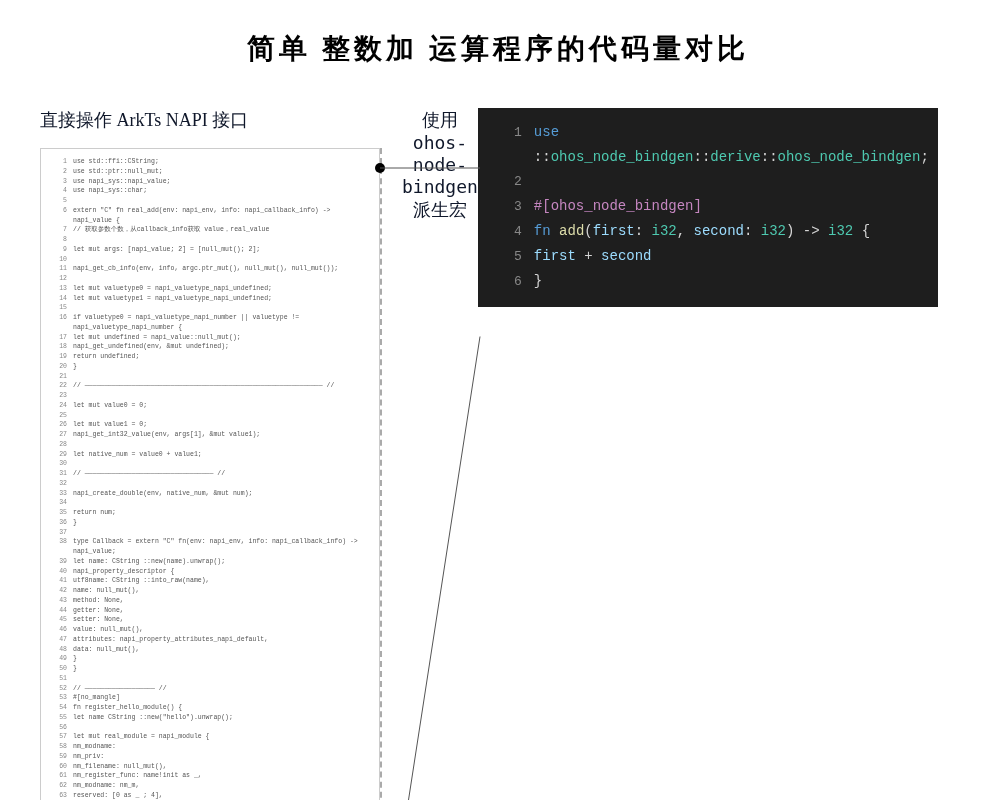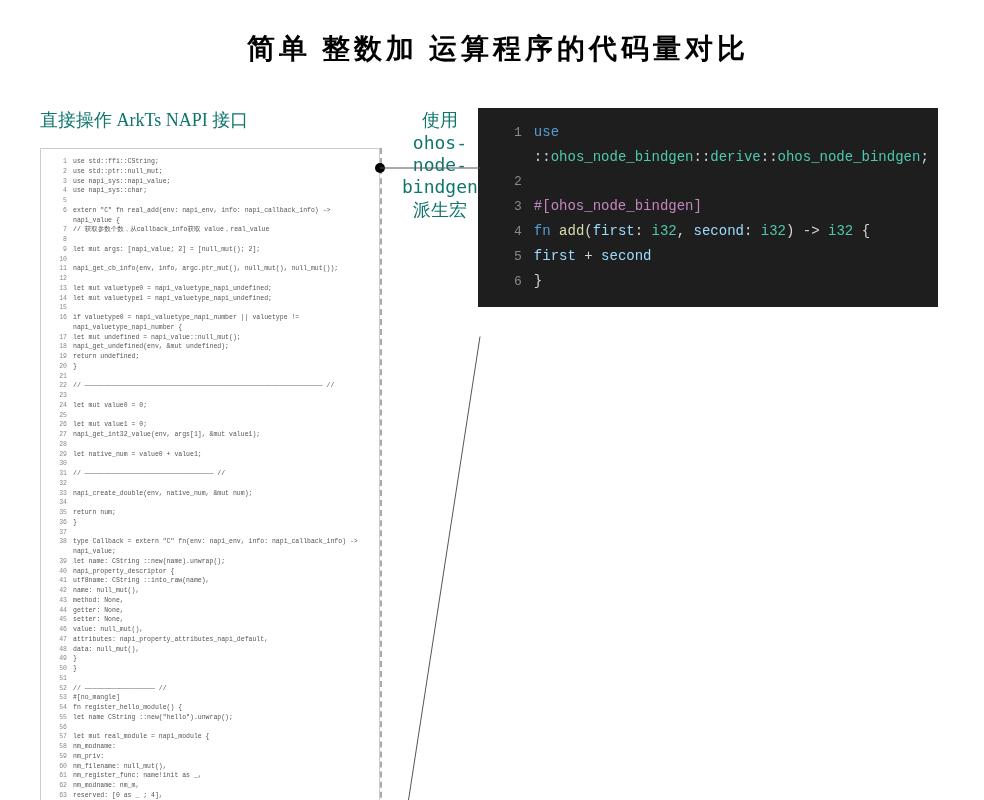--- a/index.html
+++ b/index.html
@@ -16,21 +16,21 @@
       text-align: center;
       font-size: 28px;
       font-weight: bold;
       color: #000;
       padding: 30px 0 20px 12px;
       letter-spacing: 4px;
     }
 
     .column-header {
       font-size: 18px;
-      color: #0f766e;
+      color: #0f172a;
       margin-bottom: 16px;
       text-align: center;
       font-family: 'SimSun', 'STSong', serif;
     }
 
     .column-header .mono {
       font-family: 'Courier New', monospace;
     }
 
     .dashed-line {

